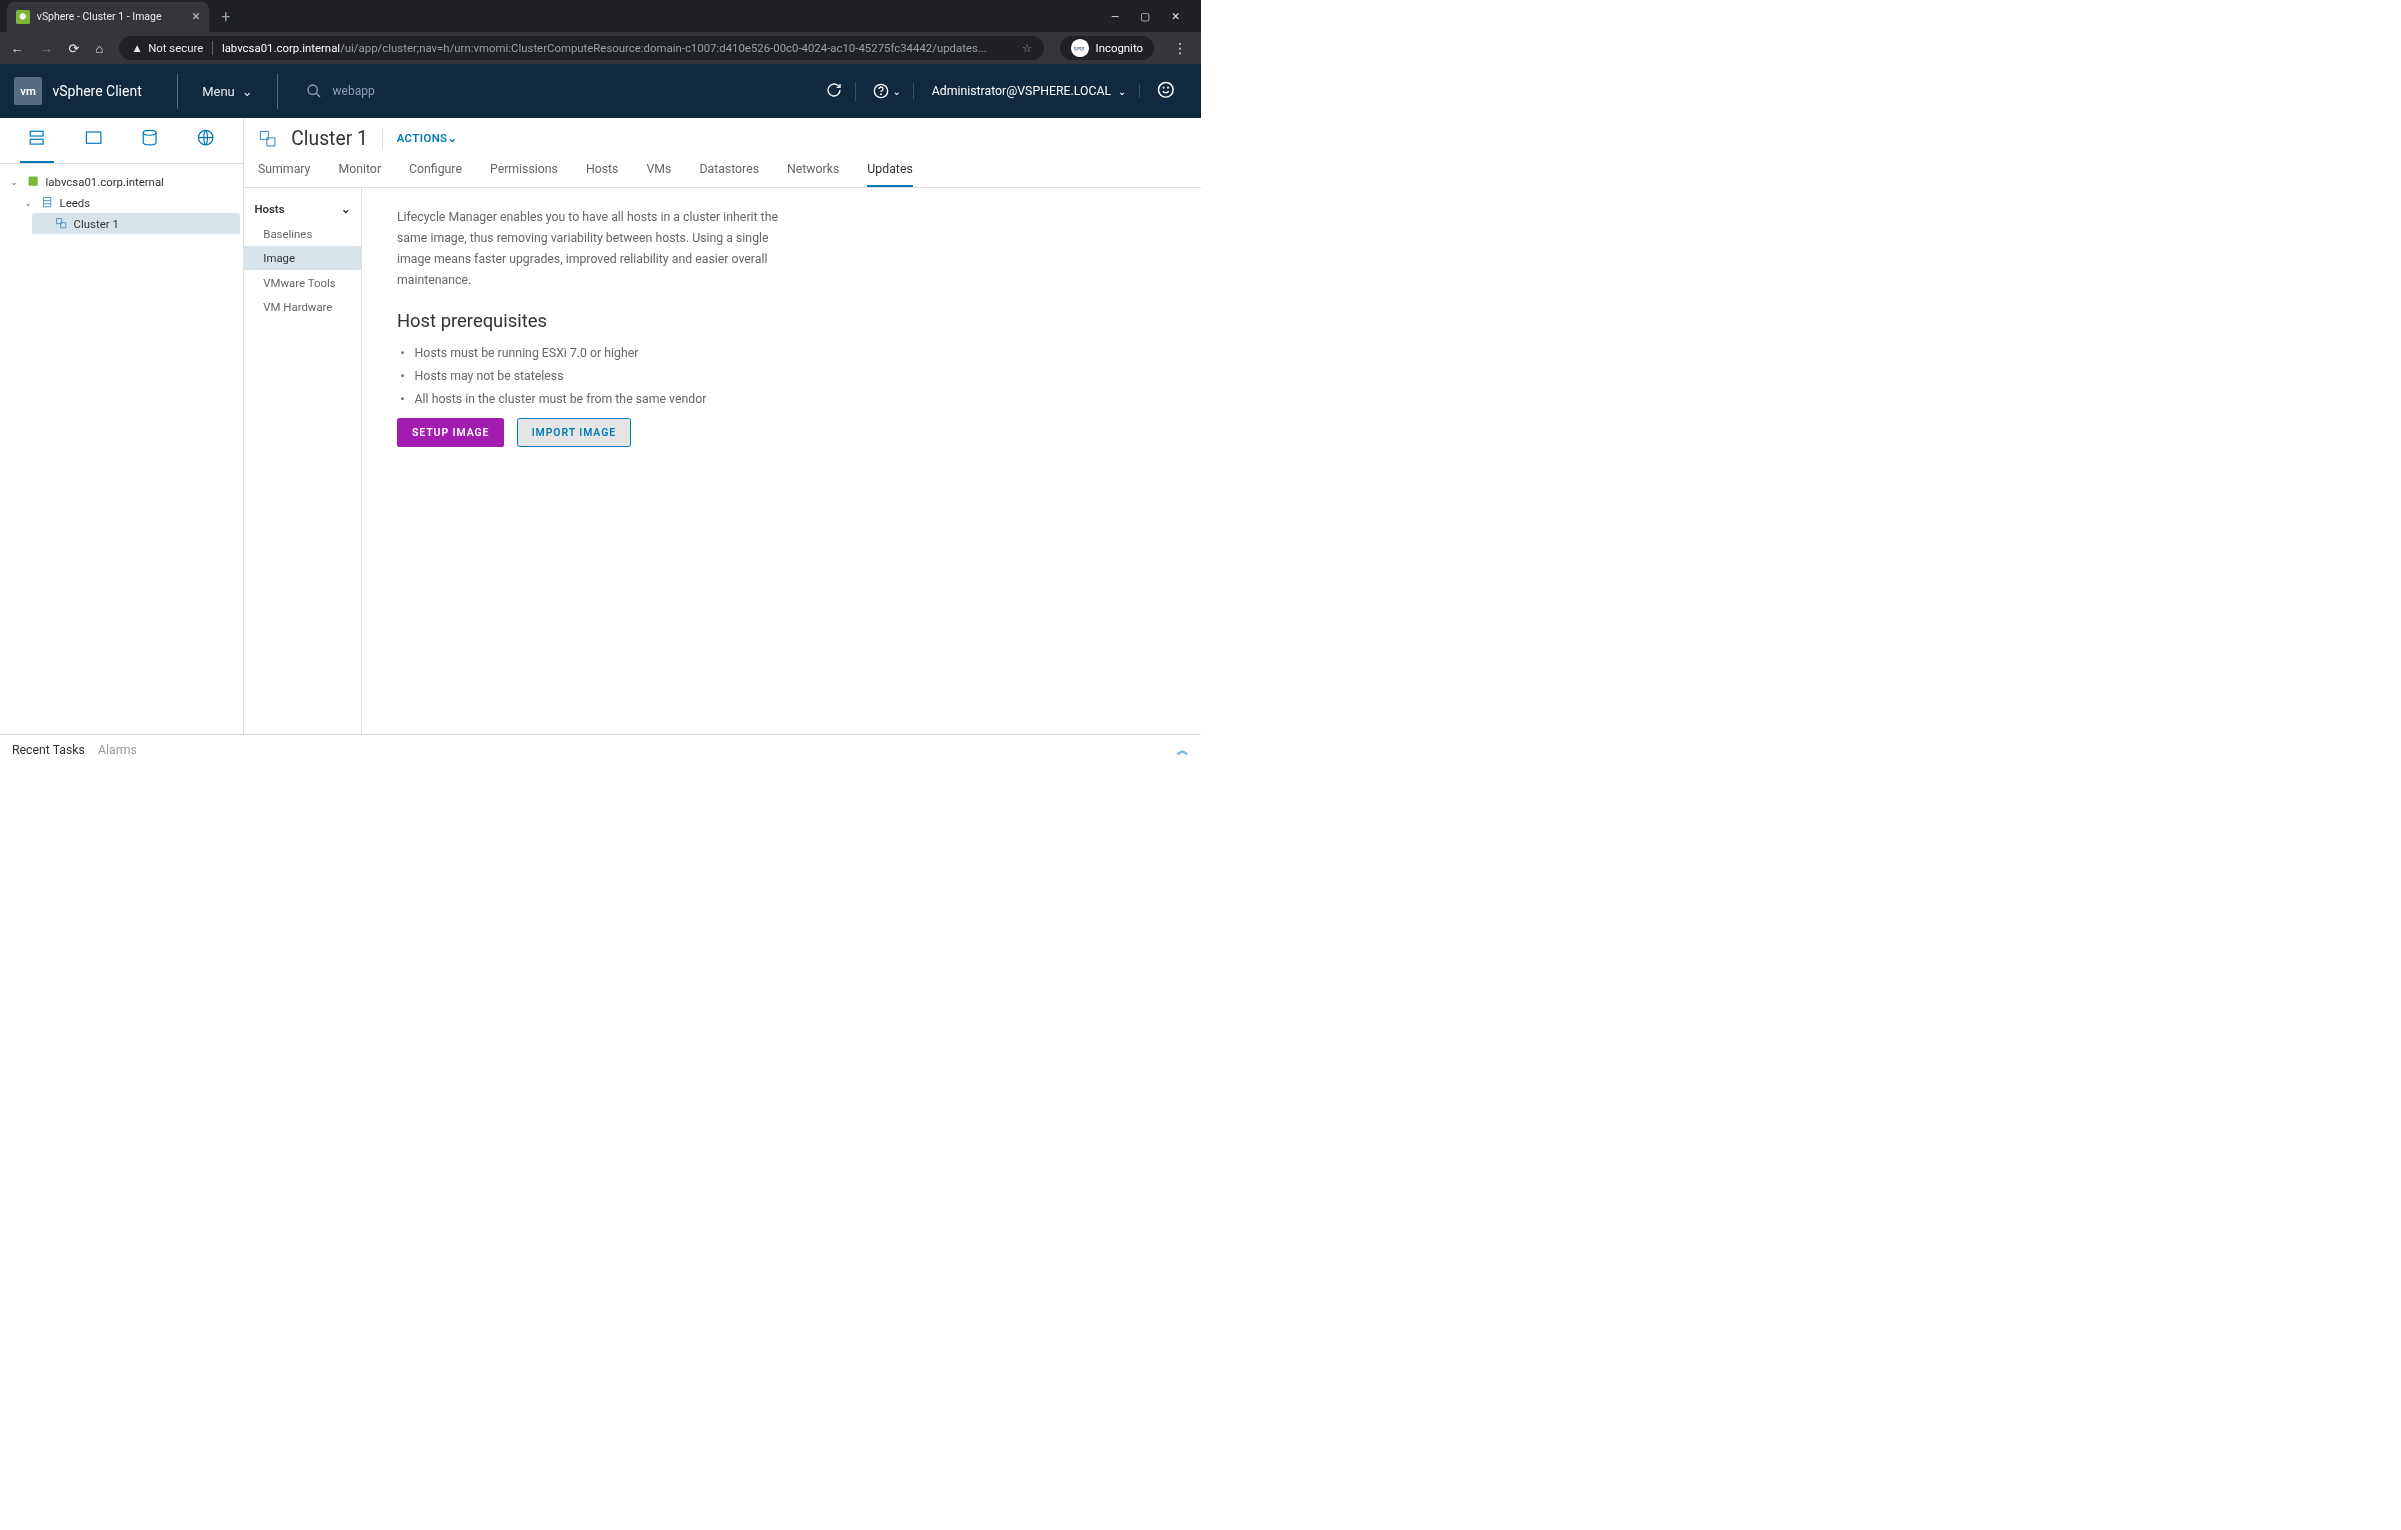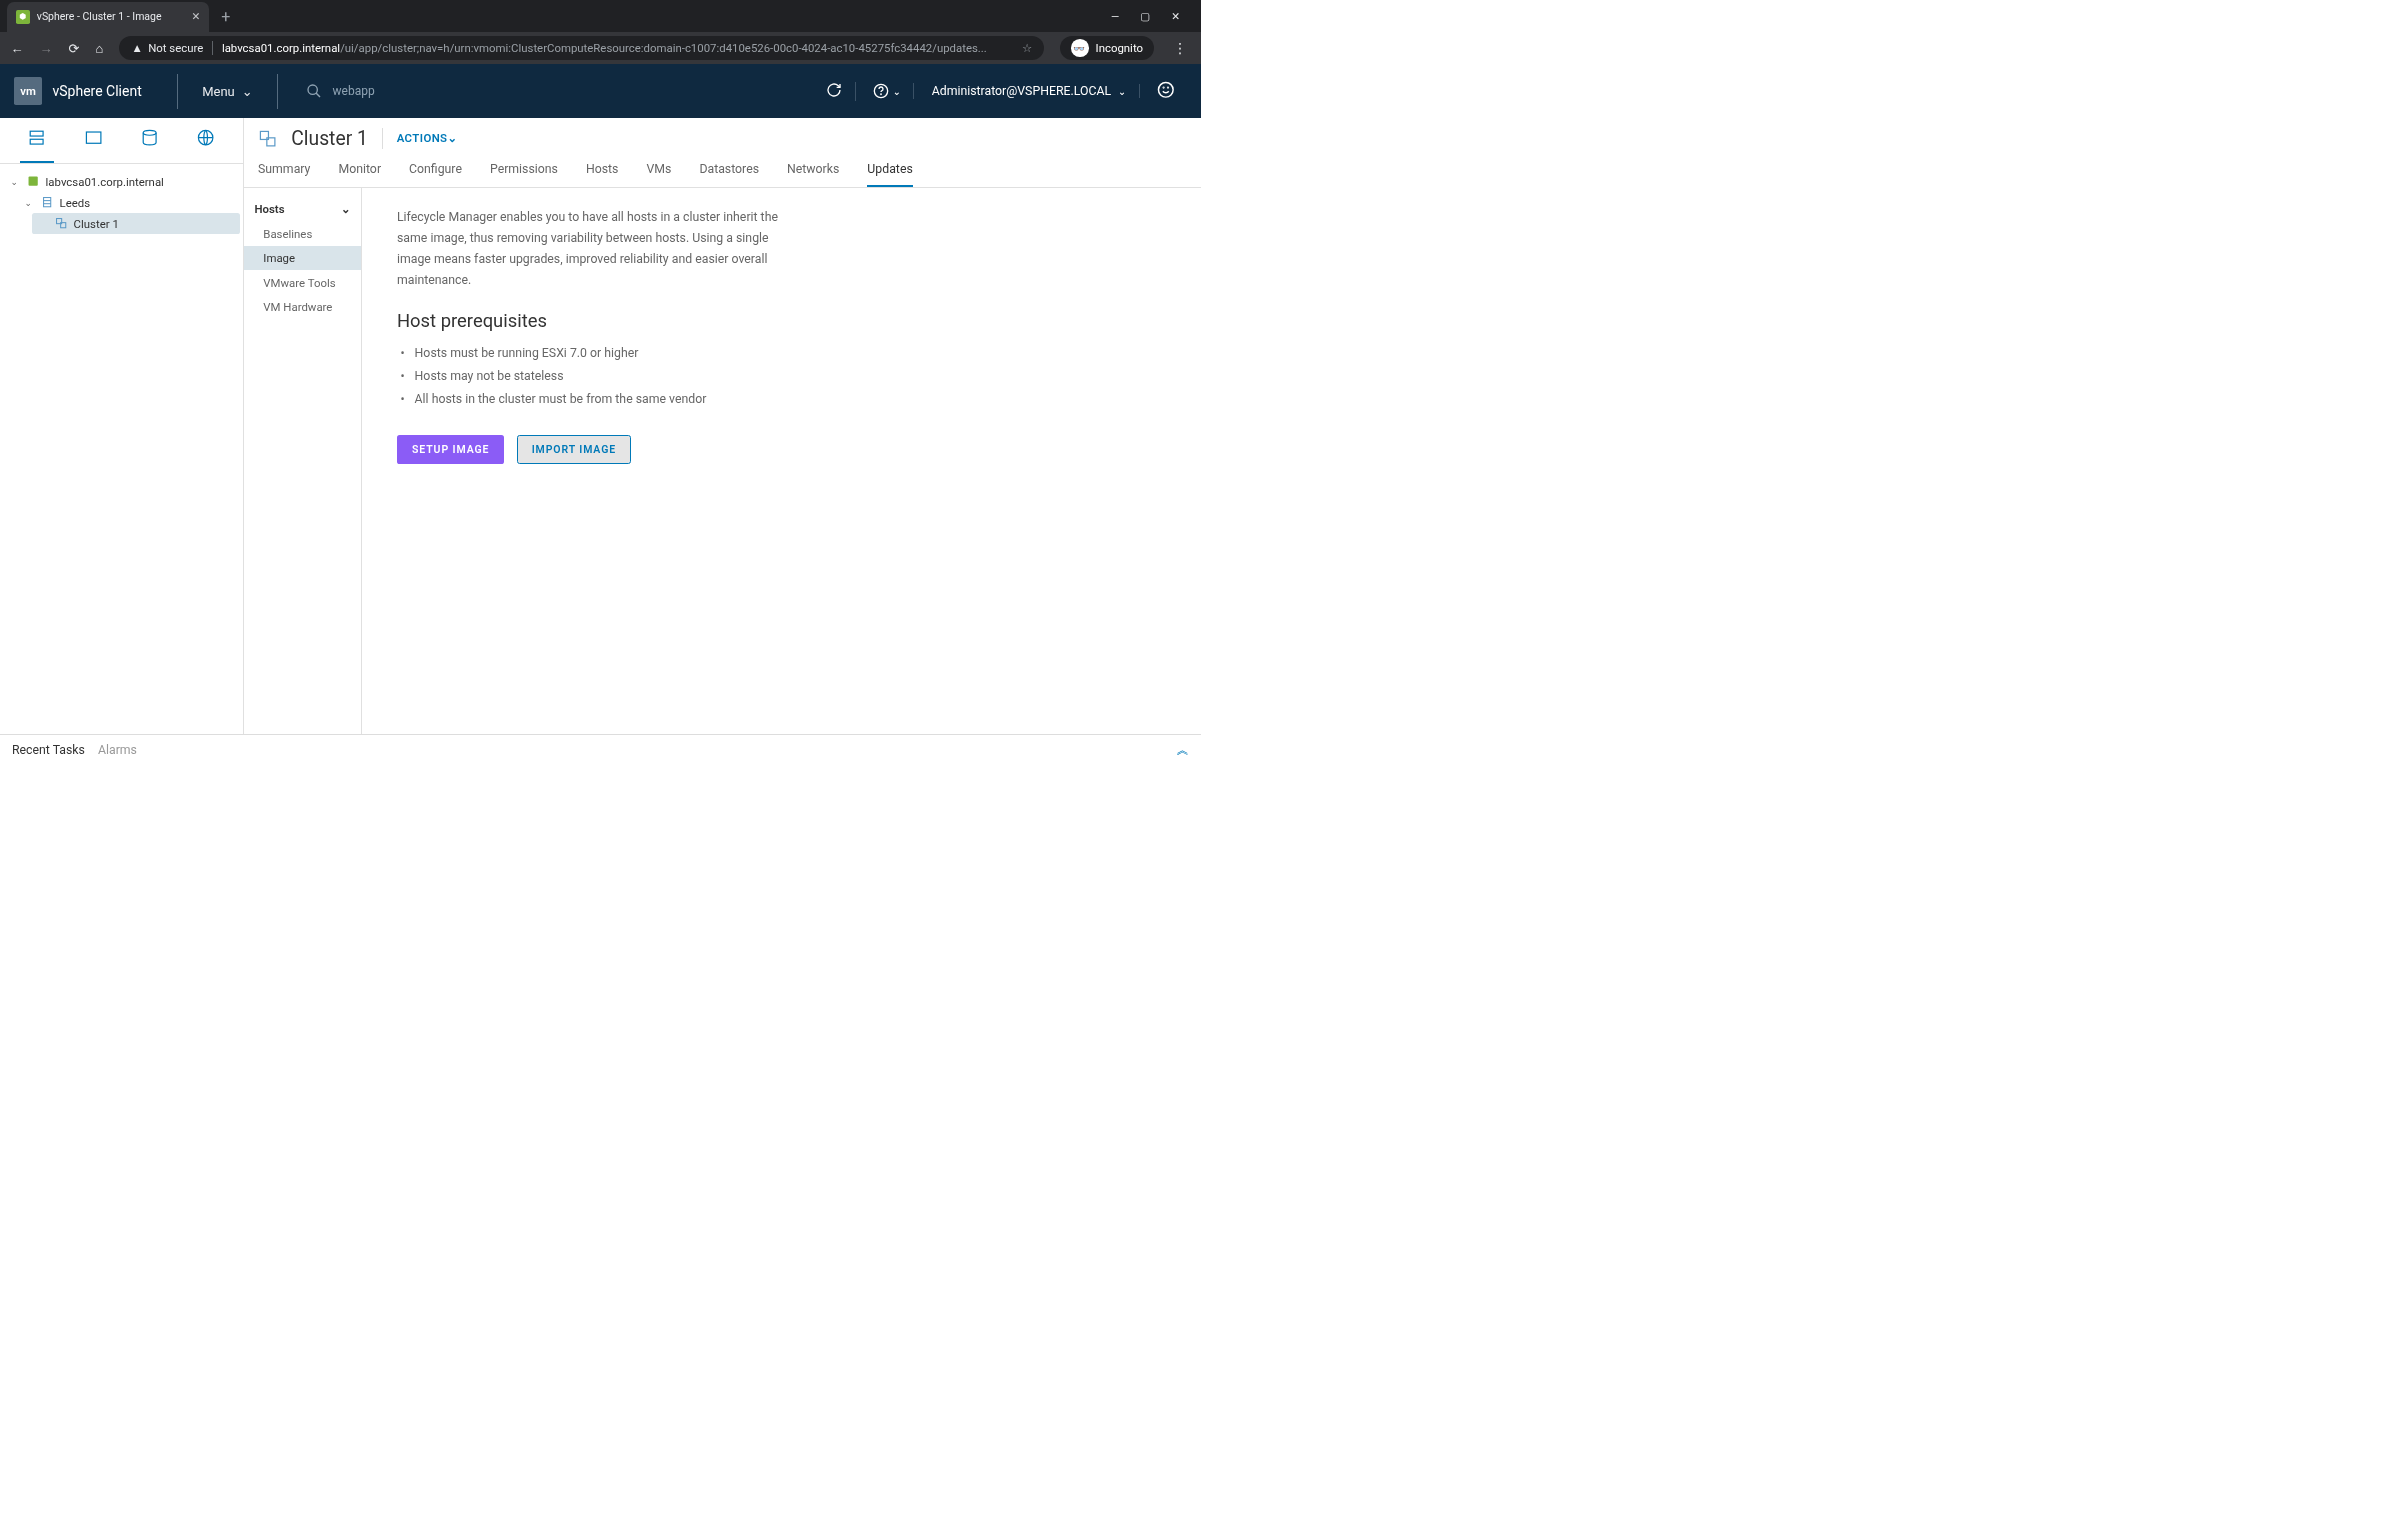--- a/index.html
+++ b/index.html
@@ -71,27 +71,27 @@
 .content-body { flex:1; display:flex; overflow:hidden;}
 .side-menu { width:118px; border-right:0.9px solid #e0e0e0; padding:8.8px 0;}
 .side-section { padding: 5.3px 10.5px; font-size:11.4px; font-weight:600; color:#333; display:flex; justify-content:space-between; align-items:center; cursor:pointer;}
 .side-item { padding:5.3px 10.5px 5.3px 19.3px; font-size:11.4px; color:#666; cursor:pointer;}
 .side-item.active { background:#d9e4ea; color:#333;}
 
 .main-content { flex:1; padding: 19.3px 35px; overflow:auto;}
 .main-content h1 { font-size:27px; font-weight:400; color:#333; margin-bottom:10.5px; letter-spacing:-0.4px;}
 .main-content p { font-size:12.3px; color:#666; line-height:1.7; max-width:404px; margin-bottom:19.3px;}
 .main-content h2 { font-size:18.4px; font-weight:400; color:#333; margin-bottom:10.5px;}
-.main-content ul { list-style:none; margin-bottom:25px;}
+.main-content ul { list-style:none; margin-bottom:8px;}
 .main-content li { font-size:12.3px; color:#666; padding:4.4px 0 4.4px 17.6px; position:relative;}
 .main-content li::before { content:"•"; position:absolute; left:3.5px;}
 
 .btn-row { display:flex; gap:12.3px;}
 .btn { padding:7px 14px; font-size:10.5px; font-weight:600; letter-spacing:0.9px; border-radius:2.6px; cursor:pointer; border:0.9px solid transparent;}
-.btn-primary { background:#8b5cf6; color:#fff;}
+.btn-primary { background:#a21caf; color:#fff;}
 .btn-secondary { background:#e5e5e5; color:#0079b8; border-color:#0079b8;}
 
 
 .bottom-bar { height:31px; border-top:0.9px solid #ddd; display:flex; align-items:center; padding:0 12px; gap:13px; font-size:12.3px; background:#fff; position:absolute; bottom:0; left:0; right:0;}
 .bottom-tab { cursor:pointer; color:#999;}
 .bottom-tab.active { color:#333;}
 .expand-btn { margin-left:auto; color:#0079b8; cursor:pointer; font-size:12.3px;}
 
 .vseparator { border-right: 0.9px solid #3a5166; }
 </style>

